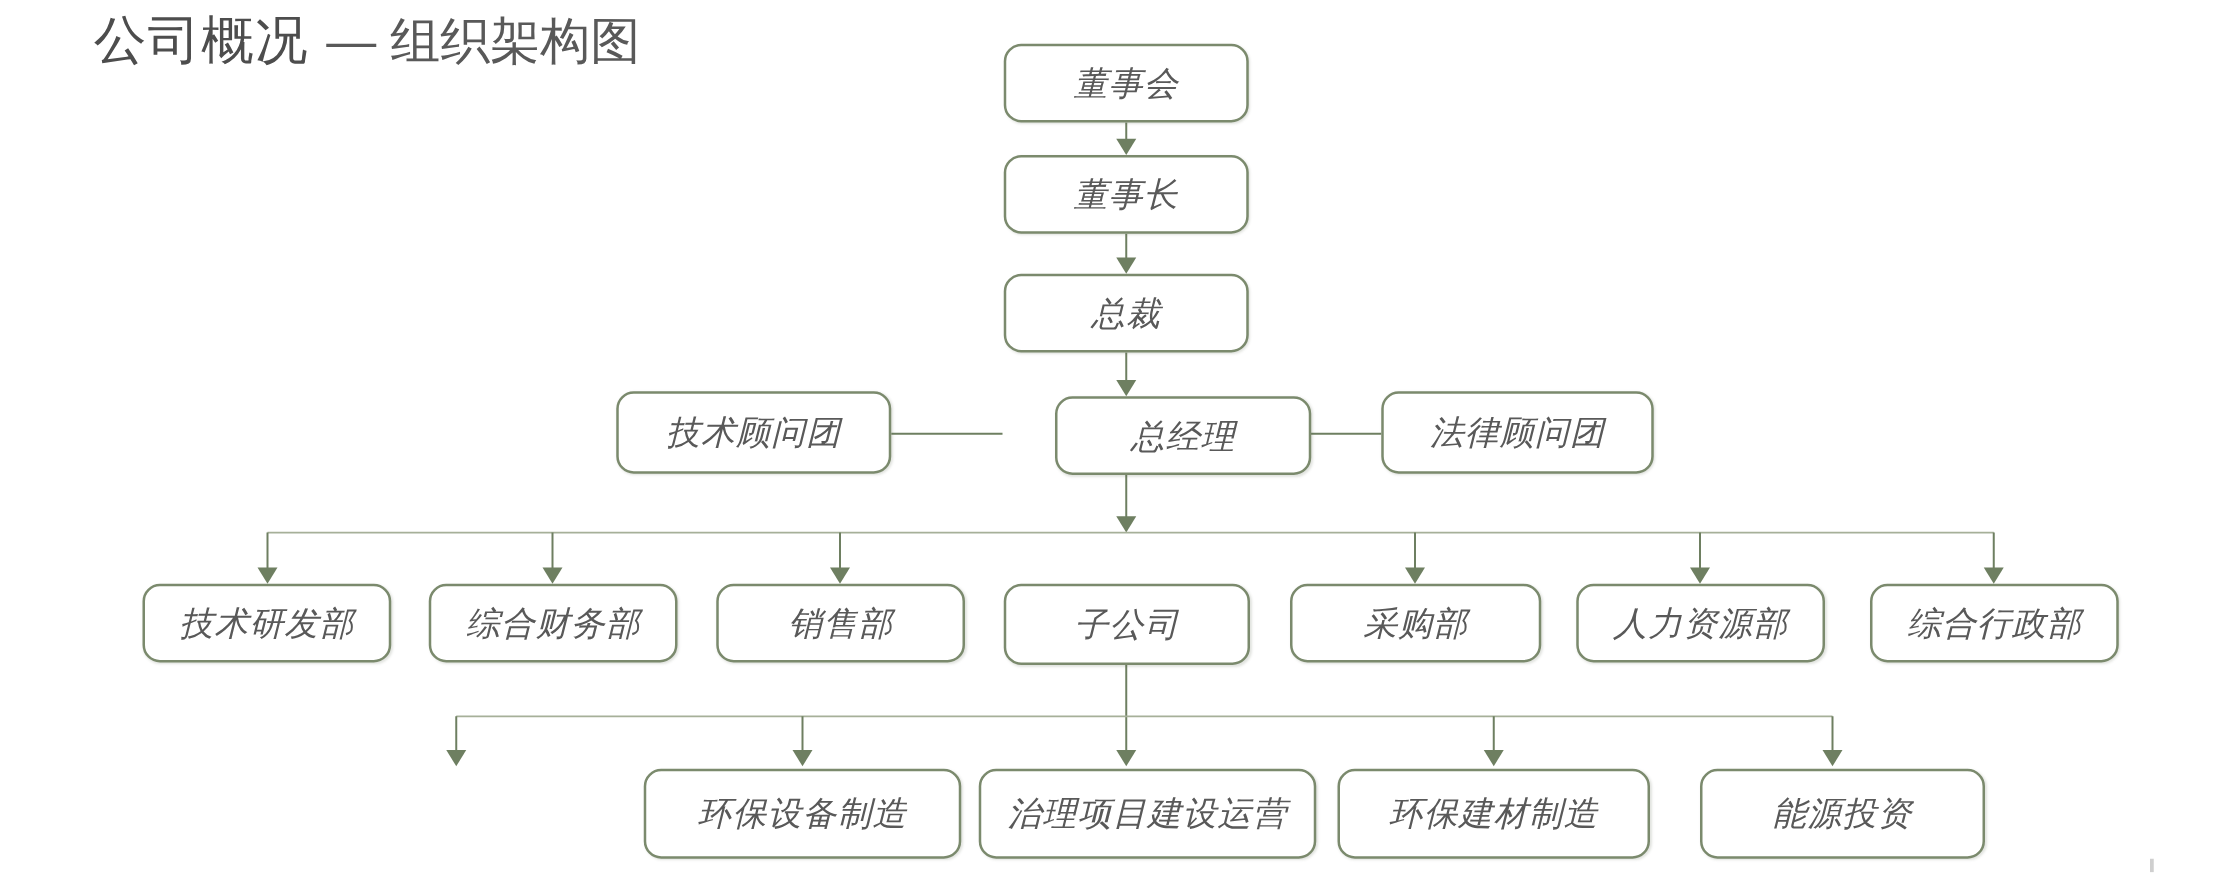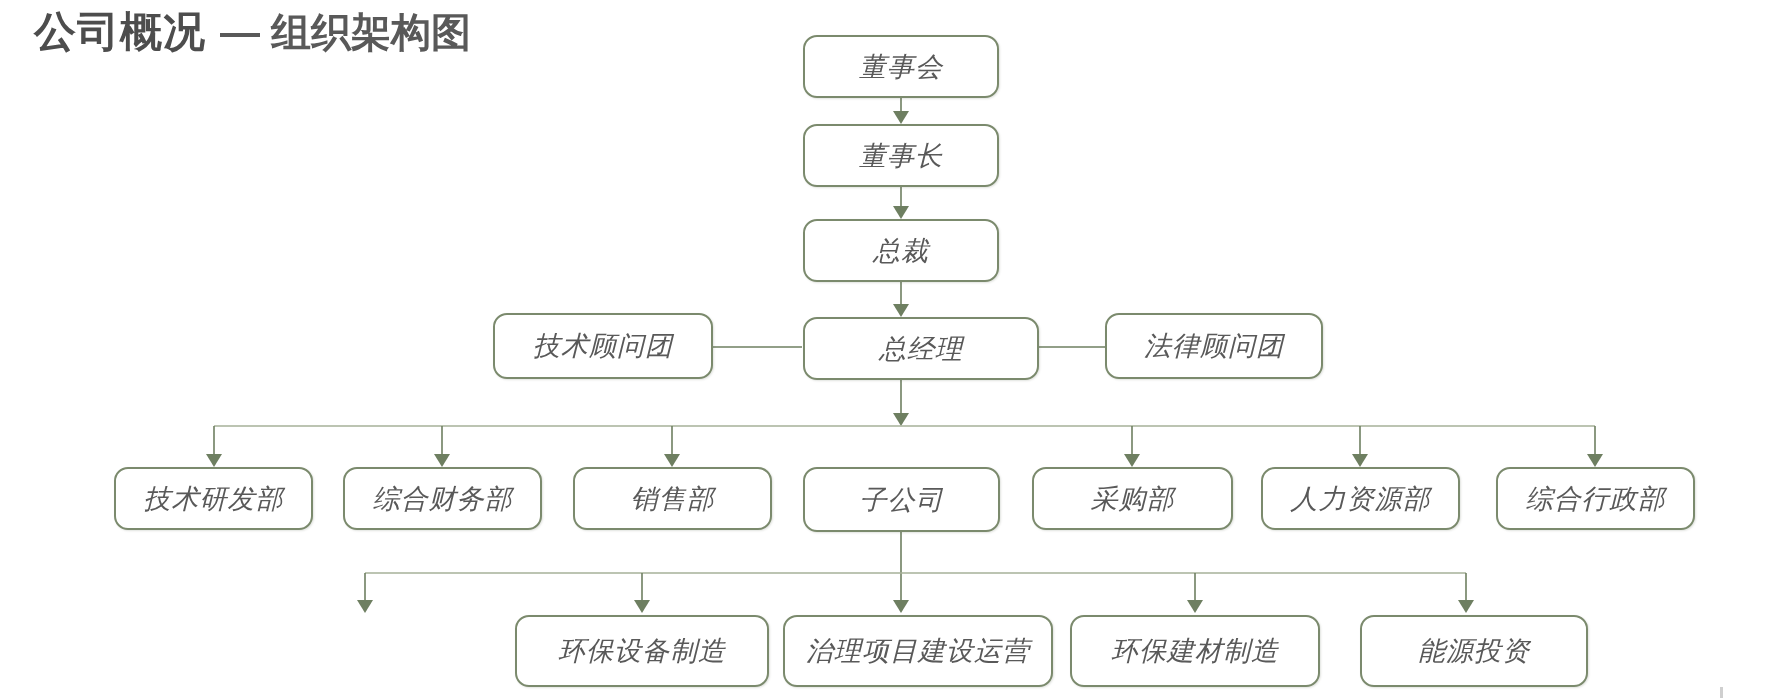--- a/index.html
+++ b/index.html
@@ -8,26 +8,27 @@
     width:1780px;height:698px;
     background:var(--background,#ffffff);
     font-family:"Liberation Sans","DejaVu Sans",sans-serif;
     overflow:hidden;
   }
   .title{
     position:absolute;left:34px;top:4px;height:56px;
     display:flex;align-items:center;white-space:nowrap;
   }
   .title-bold{
-    font-size:42px;font-weight:700;
+    font-size:42px;font-weight:400;
     color:var(--title-text,#4d4d4d);
     letter-spacing:1px;
+    margin-left:41px;
   }
   .title-rest{
-    font-size:40px;font-weight:700;margin-left:14px;
+    font-size:40px;font-weight:400;margin-left:14px;
     color:var(--node-text,#595959);
   }
   .node{
     position:absolute;box-sizing:border-box;
     border:2px solid var(--box-border,#7b8a6d);
     border-radius:14px;background:#fff;
     display:flex;align-items:center;justify-content:center;
     box-shadow:1px 1px 2px rgba(90,100,80,0.18);
   }
   .node-label{
@@ -135,21 +136,21 @@
 
   <div class="node" style="left:803px;top:35px;width:196px;height:63px">
     <span class="node-label">董事会</span>
   </div>
   <div class="node" style="left:803px;top:124px;width:196px;height:63px">
     <span class="node-label">董事长</span>
   </div>
   <div class="node" style="left:803px;top:219px;width:196px;height:63px">
     <span class="node-label">总裁</span>
   </div>
-  <div class="node" style="left:803px;top:317px;width:236px;height:63px">
+  <div class="node" style="left:844px;top:317px;width:205px;height:63px">
     <span class="node-label">总经理</span>
   </div>
 
   <div class="node" style="left:493px;top:313px;width:220px;height:66px">
     <span class="node-label">技术顾问团</span>
   </div>
   <div class="node" style="left:1105px;top:313px;width:218px;height:66px">
     <span class="node-label">法律顾问团</span>
   </div>
 

